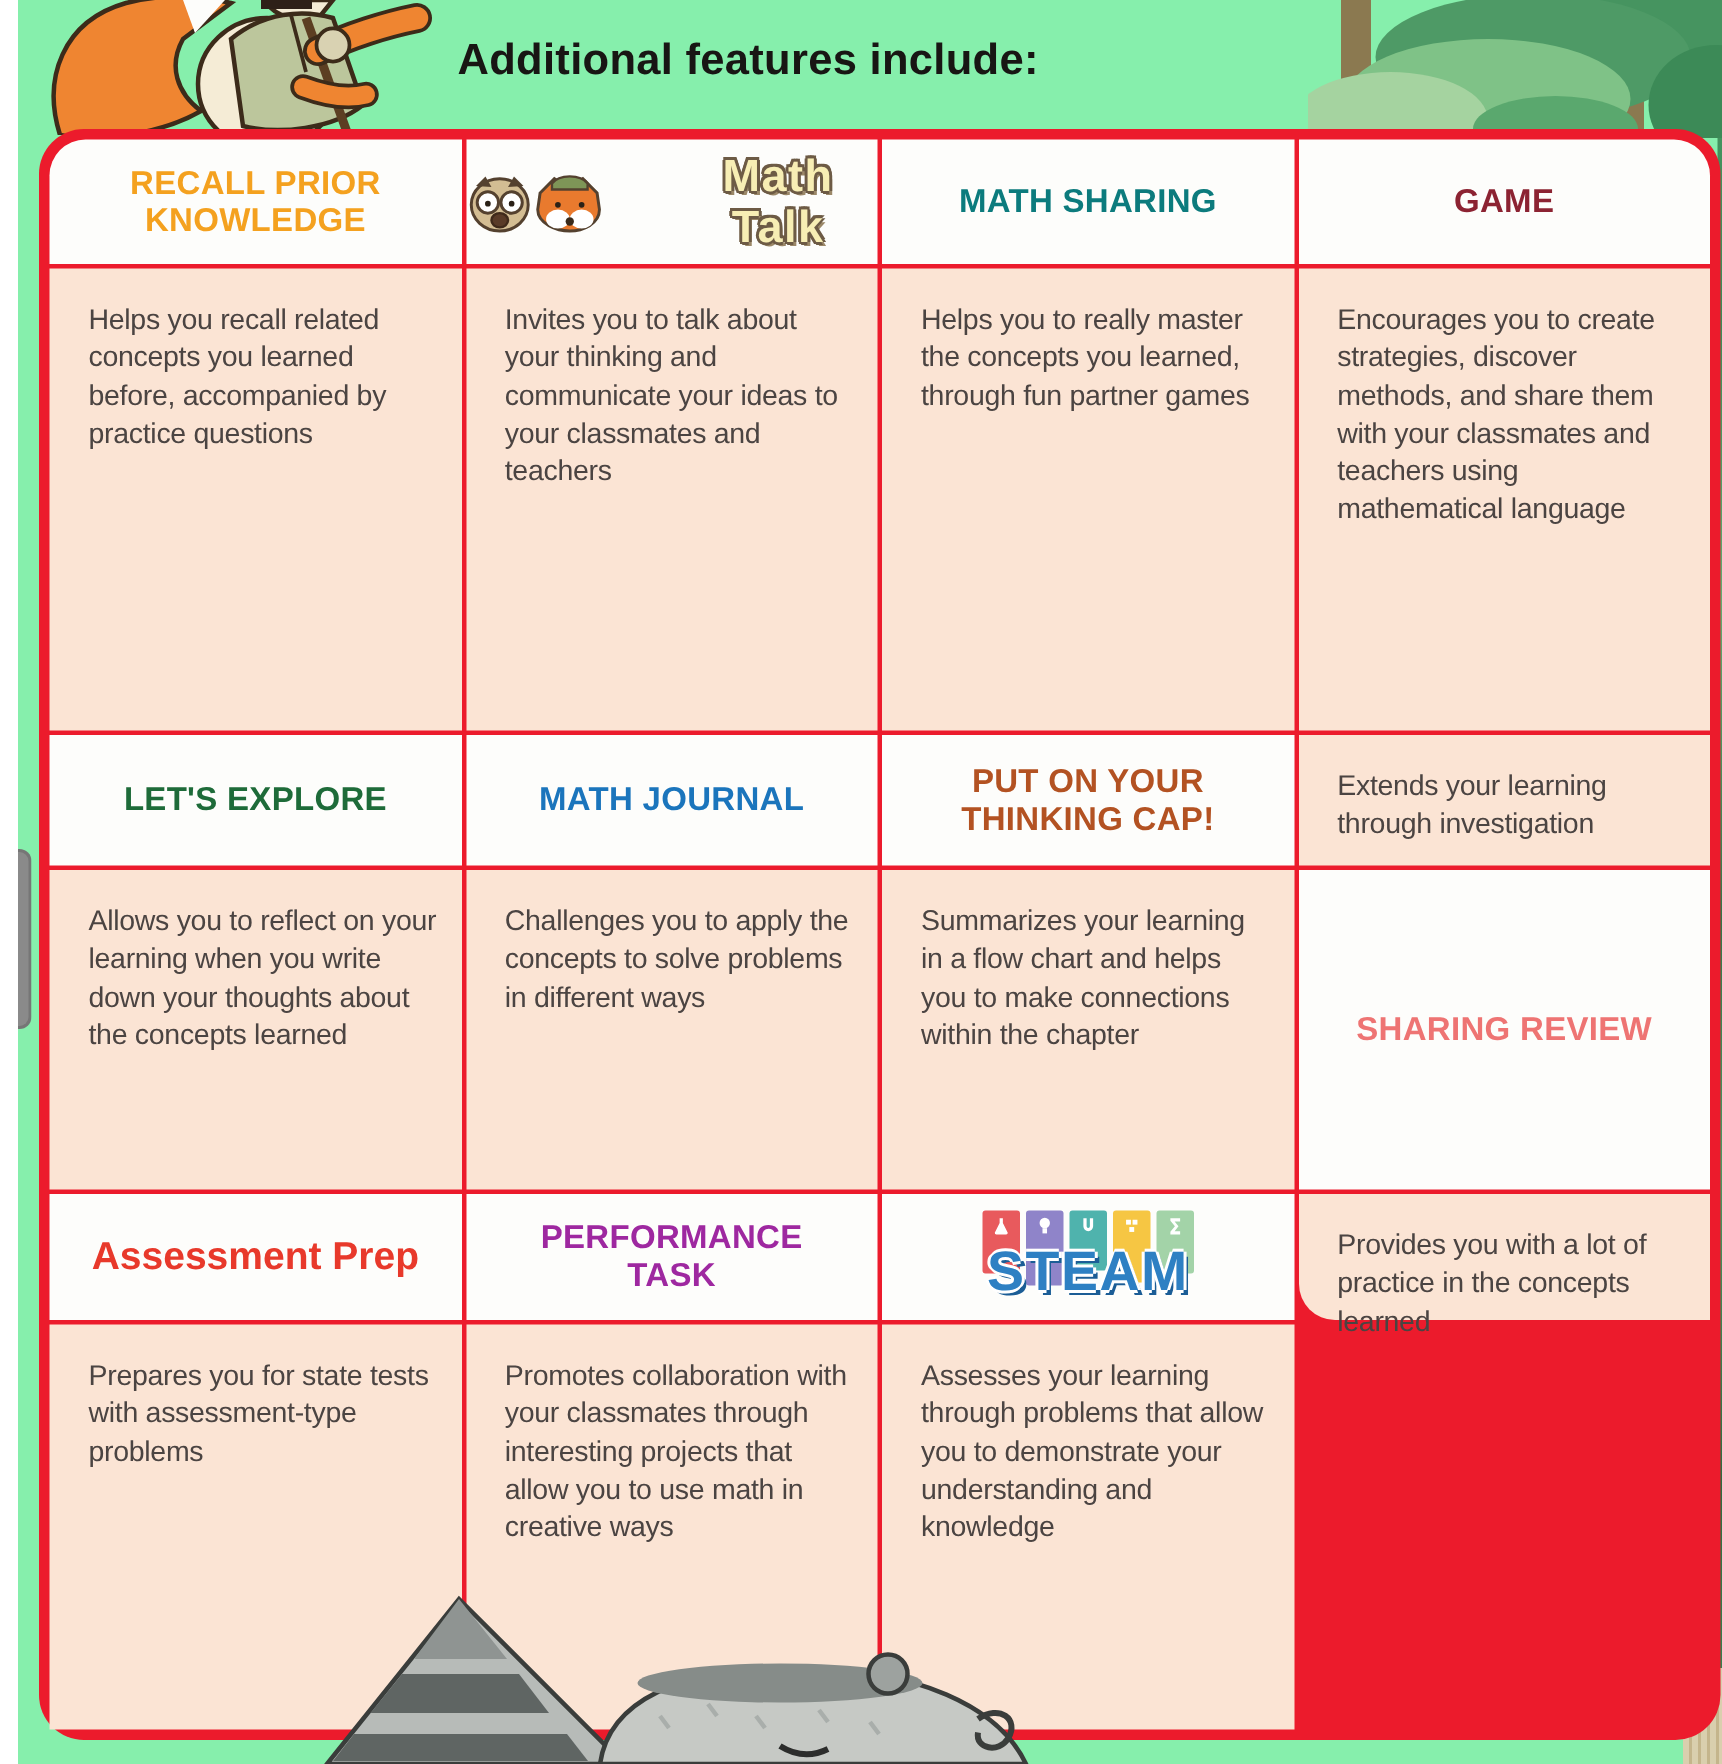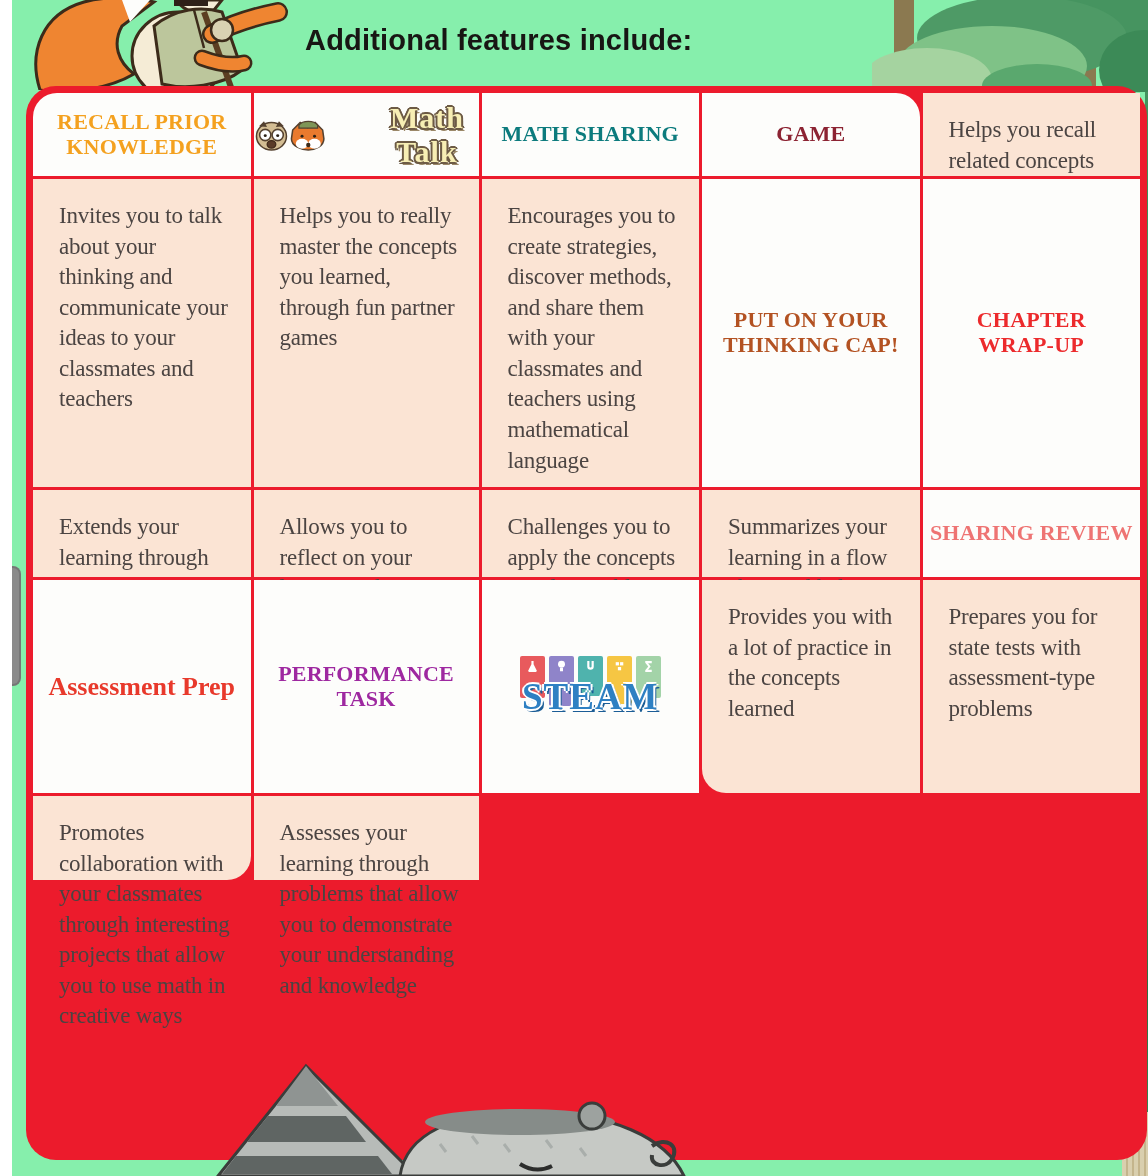--- a/index.html
+++ b/index.html
@@ -28,29 +28,29 @@
   
   .scroll-thumb{
     position:absolute; left:0; top:566px; width:9px; height:120px; z-index:5;
     background:#8a8a8a; border:2px solid #767676; border-left:none;
     border-radius:0 8px 8px 0; box-sizing:border-box;
   }
   
   .feature-table{
     position:absolute; left:14px; top:86px; width:1121px; height:1074px; z-index:2;
     background:#ec1b2c; border-radius:30px; padding:7px; box-sizing:border-box;
-    display:grid; grid-template-columns:repeat(5,1fr);
-    grid-template-rows:83px 308px 87px 213px 84px 1fr; gap:3px;font-family:Liberation Serif, serif;
+    display:grid; grid-template-columns:repeat(4,1fr);
+    grid-template-rows:83px 308px 87px 213px 84px 1fr; gap:3px;
   }
   .hcell{
     background:#fdfdfb; display:flex; align-items:center; justify-content:center;
     text-align:center; font-weight:700; font-size:22px; line-height:1.12; letter-spacing:.2px;
   }
   .ccell{
-    background:#fbe4d4; color:#4b4442; font-size:23px; line-height:1.33;
+    background:#fbe4d4; color:#4b4442; font-size:19px; line-height:1.33;
     padding:22px 15px 0 26px; letter-spacing:-0.2px;
   }
   .tl{border-top-left-radius:24px}.tr{border-top-right-radius:24px}
   .bl{border-bottom-left-radius:24px}.br{border-bottom-right-radius:24px}
   .htext{display:inline-block;}
   .cap-recall .htext{max-width:200px;}
   .cap-think  .htext{max-width:205px;}
   .cap-wrap   .htext{max-width:130px;}
   .cap-perf   .htext{max-width:190px;}
   .hdr-assessment .htext{font-size:26px; letter-spacing:0;}
@@ -145,25 +145,28 @@
     </div>
     <div class="hcell tr">
       <span class="htext" style="color: rgb(140, 35, 50);">GAME</span>
     </div>
 
     <div class="ccell">Helps you recall related concepts you learned before, accompanied by practice questions</div>
     <div class="ccell">Invites you to talk about your thinking and communicate your ideas to your classmates and teachers</div>
     <div class="ccell">Helps you to really master the concepts you learned, through fun partner games</div>
     <div class="ccell">Encourages you to create strategies, discover methods, and share them with your classmates and teachers using mathematical language</div>
 
+    <div class="hcell">
+      <span class="htext" style="color: rgb(30, 107, 57);">LET'S EXPLORE</span>
+    </div>
+    <div class="hcell">
+      <span class="htext" style="color: rgb(27, 117, 188);">MATH JOURNAL</span>
+    </div>
     <div class="hcell cap-think">
       <span class="htext" style="color: rgb(179, 82, 34);">PUT ON YOUR THINKING CAP!</span>
-    </div>
-    <div class="hcell cap-wrap">
-      <span class="htext" style="color: rgb(236, 42, 44);">CHAPTER WRAP-UP</span>
     </div>
 
     <div class="ccell">Extends your learning through investigation</div>
     <div class="ccell">Allows you to reflect on your learning when you write down your thoughts about the concepts learned</div>
     <div class="ccell">Challenges you to apply the concepts to solve problems in different ways</div>
     <div class="ccell">Summarizes your learning in a flow chart and helps you to make connections within the chapter</div>
 
     <div class="hcell">
       <span class="htext" style="color: rgb(238, 116, 115);">SHARING REVIEW</span>
     </div>

